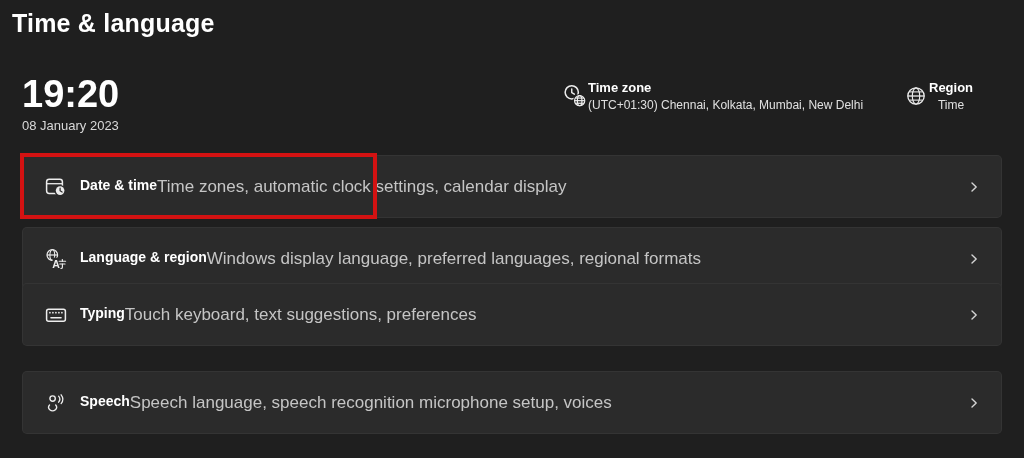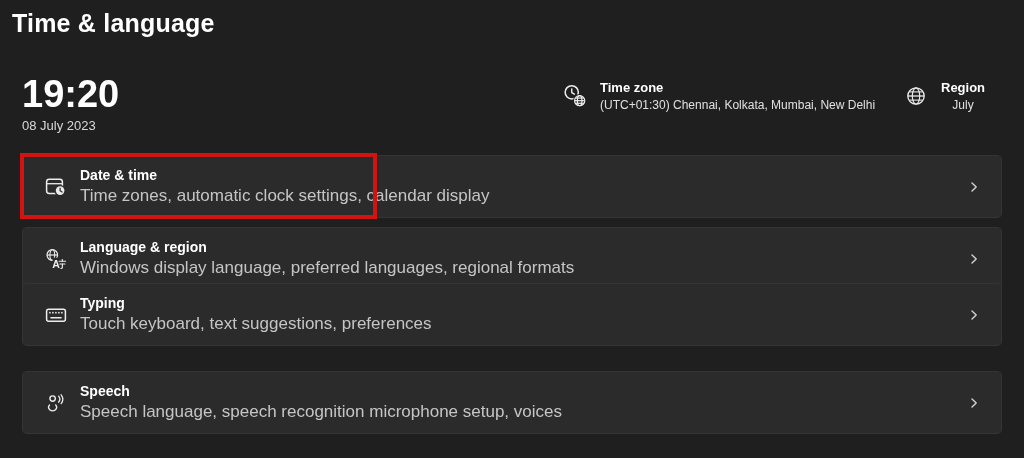--- a/index.html
+++ b/index.html
@@ -22,21 +22,21 @@
     position:absolute; left:22px; top:69px;
     font-size:38px; font-weight:700; line-height:1.05; color:#ffffff;margin-top:6px;
   }
   .clock-date {
     position:absolute; left:22px; top:118px;
     font-size:13px; color:#d9d9d9;
   }
 
   .info-group {
     position:absolute; top:79px;
-    display:flex; align-items:center; gap:12px; height:34px;
+    display:flex; align-items:center; gap:0; height:34px;
   }
   .info-group.tz { left:562px; }
   .info-group.region { left:903px;text-align:center; }
   .info-icon { display:flex; align-items:center; justify-content:center; width:26px; }
   .info-label { font-size:13px; font-weight:700; color:#ffffff; margin-bottom:3px; }
   .info-value { font-size:12px; color:#e0e0e0; white-space:nowrap; }
 
   .card {
     position:absolute; left:22px; width:980px; height:63px;
     background:#2b2b2b; border-radius:5px;
@@ -44,21 +44,21 @@
     display:flex; align-items:center;
     padding-left:22px; cursor:default;
   }
   .card-1 { top:155px; }
   .card-2 { top:227px; }
   .card-3 { top:283px; }
   .card-4 { top:371px; }
 
   .row-icon { width:22px; height:22px; margin-right:13px; flex:0 0 auto;
               display:flex; align-items:center; justify-content:center; }
-  .row-text { display:flex; flex-direction:column; }
+  .row-text { display:flex; }
   .row-title { font-size:14px; font-weight:700; color:#ffffff; margin-bottom:3px; }
   .row-desc  { font-size:17px; color:#c5c5c5; }
 
   .chevron {
     position:absolute; right:20px; top:50%; transform:translateY(-50%);
     width:14px; height:14px;
   }
 
   .highlight {
     position:absolute; left:20px; top:153px; width:357px; height:66px;
@@ -66,21 +66,21 @@
   }
 </style>
 </head>
 <body>
 
 <div class="screen">
 
   <div class="page-title">Time &amp; language</div>
 
   <div class="clock-time">19:20</div>
-  <div class="clock-date">08 July 2023</div>
+  <div class="clock-date">08 January 2023</div>
 
   <div class="info-group tz">
     <span class="info-icon">
       <svg width="26" height="26" viewBox="0 0 24 24">
         <g fill="none" stroke="#ededed" stroke-width="1.4" stroke-linecap="round">
           <circle cx="9" cy="8.6" r="6.1"></circle>
           <path d="M9 5.4 V8.8 L11.4 10.3" stroke-width="1.3"></path>
         </g>
         <circle cx="16.3" cy="16.3" r="6.1" fill="#1f1f1f"></circle>
         <g fill="none" stroke="#ededed" stroke-width="1.1">
@@ -105,21 +105,21 @@
           <circle cx="12" cy="12" r="8.2"></circle>
           <ellipse cx="12" cy="12" rx="3.7" ry="8.2" stroke-width="1.15"></ellipse>
           <line x1="3.8" y1="12" x2="20.2" y2="12"></line>
           <line x1="5.4" y1="7.9" x2="18.6" y2="7.9" stroke-width="1.05"></line>
           <line x1="5.4" y1="16.1" x2="18.6" y2="16.1" stroke-width="1.05"></line>
         </g>
       </svg>
     </span>
     <div>
       <div class="info-label">Region</div>
-      <div class="info-value">July</div>
+      <div class="info-value">Time</div>
     </div>
   </div>
 
   <div class="card card-1">
     <span class="row-icon">
       <svg width="22" height="22" viewBox="0 0 22 22">
         <g fill="none" stroke="#ededed" stroke-width="1.5">
           <rect x="1.6" y="3.2" width="15.8" height="14.2" rx="2.6"></rect>
           <line x1="1.6" y1="7.7" x2="17.4" y2="7.7" stroke-width="1.3"></line>
         </g>

